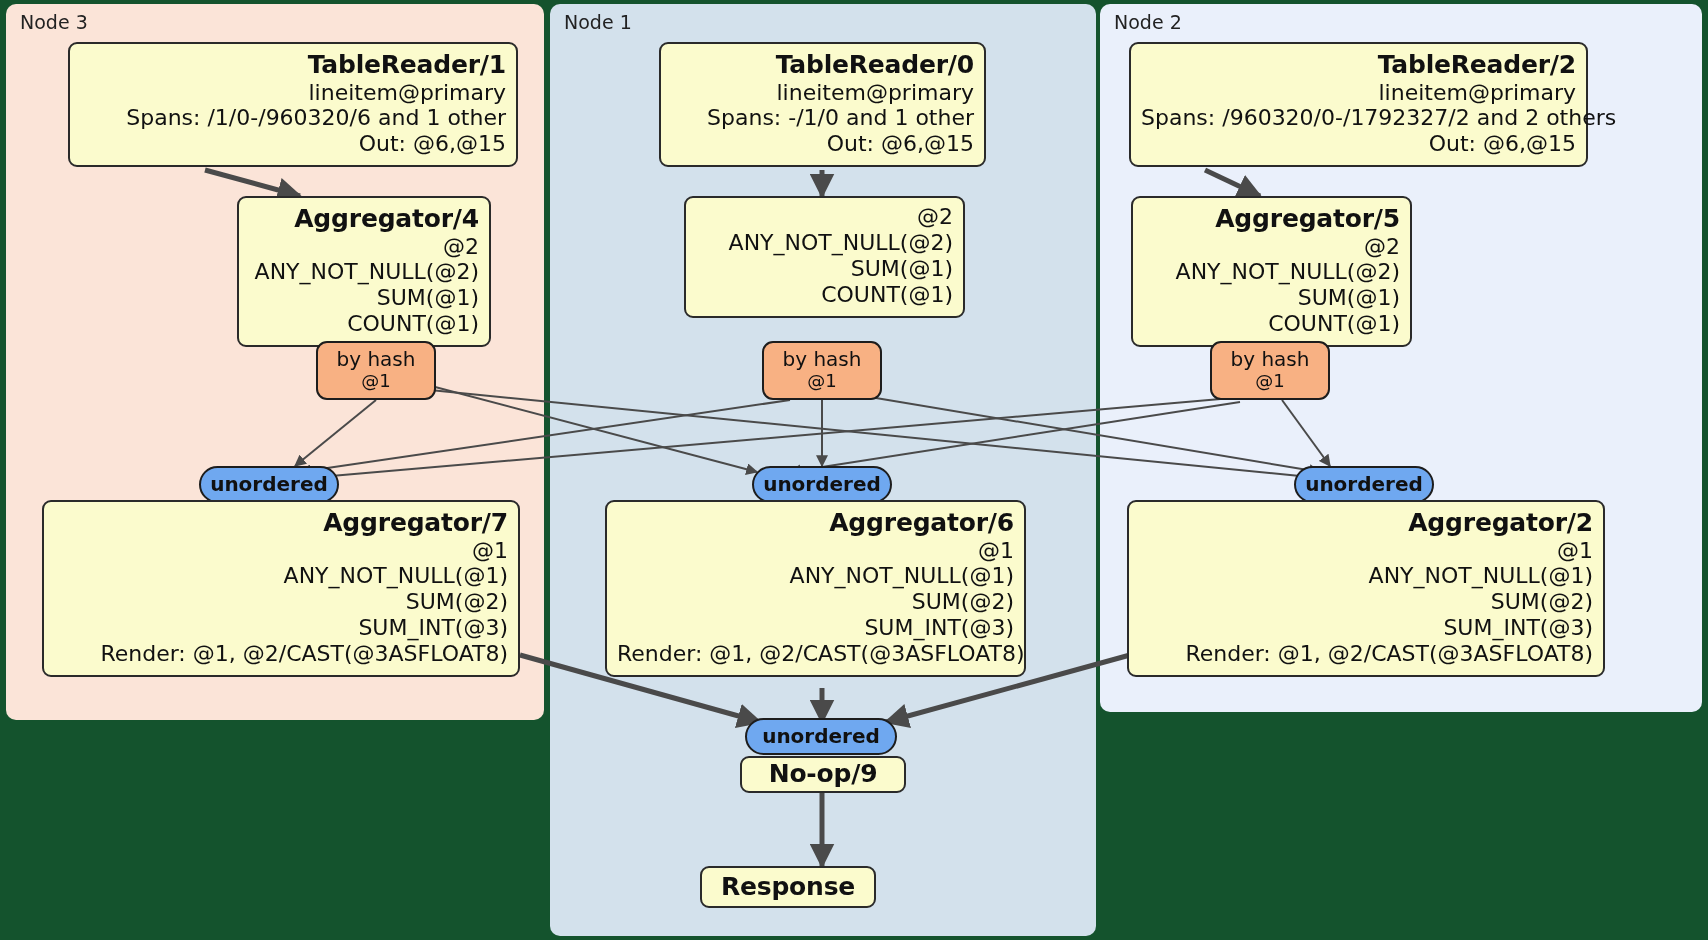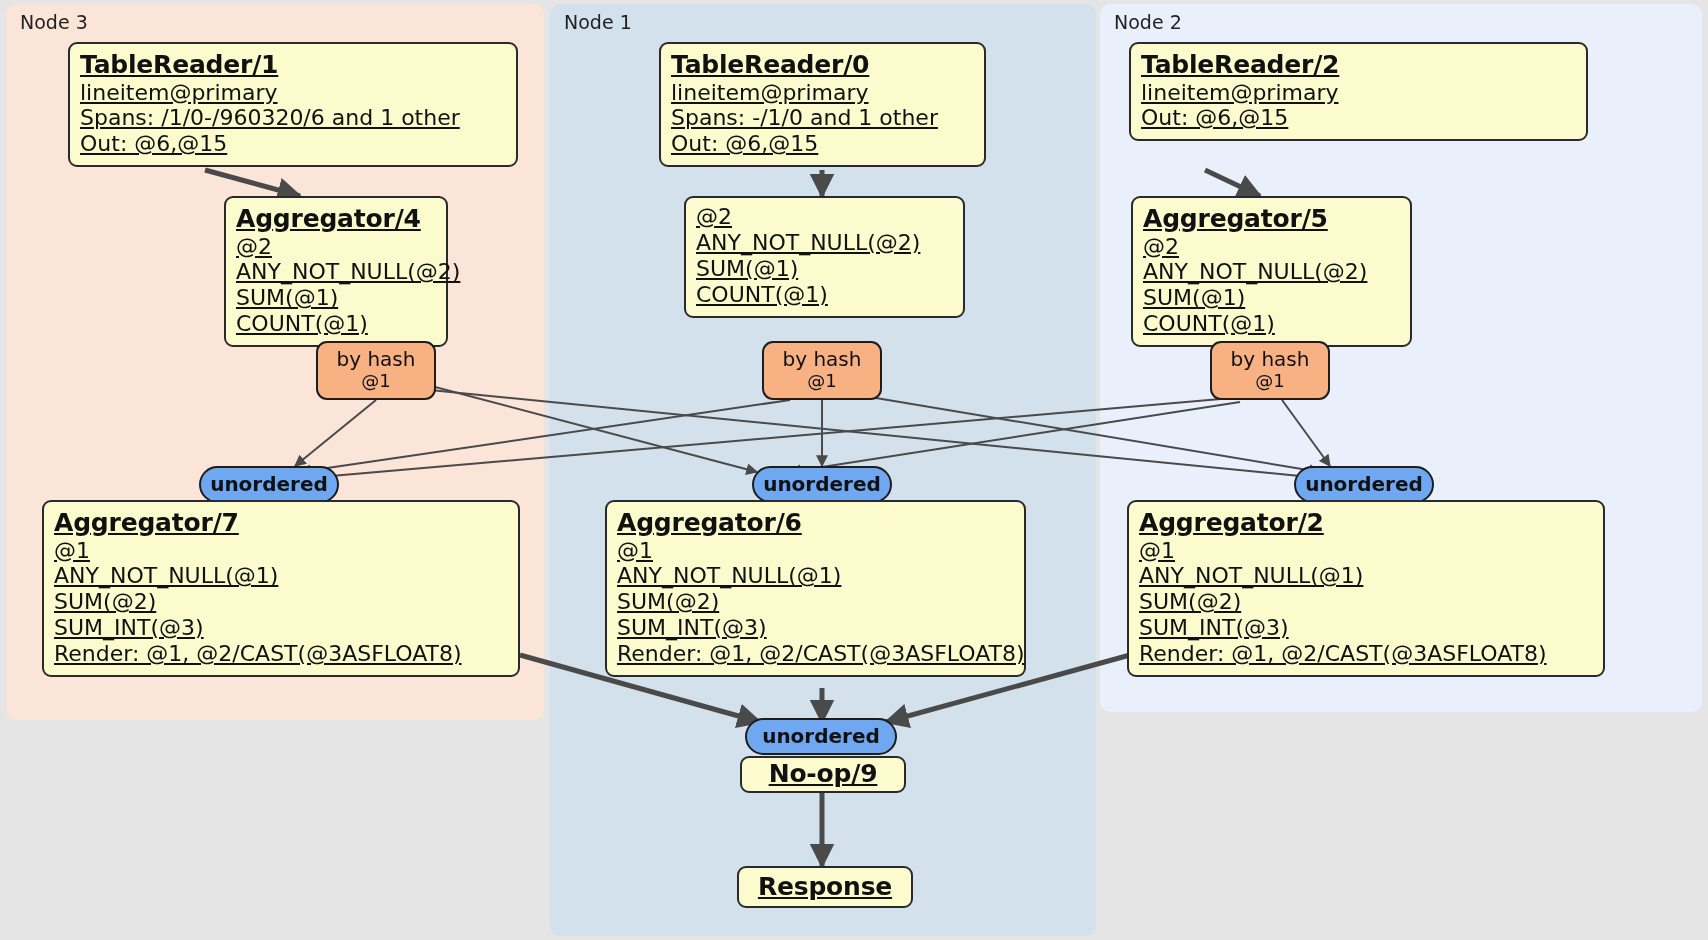--- a/index.html
+++ b/index.html
@@ -10,21 +10,21 @@
   body {
     width: 1708px;
     height: 940px;
     font-family: "DejaVu Sans", "Liberation Sans", sans-serif;
     overflow: hidden;
   }
   #canvas {
     position: relative;
     width: 1708px;
     height: 940px;
-    background: #e5e5e5;
+    background: #14532d;
   }
   
   .node-panel {
     position: absolute;
     border-radius: 10px;
     box-sizing: border-box;
   }
   .node-panel .node-label {
     position: absolute;
     top: 8px;
@@ -53,25 +53,24 @@
     width: 1708px; height: 940px;
     pointer-events: none;
   }
   
   .proc {
     position: absolute;
     box-sizing: border-box;
     background: #fbfbcd;
     border: 2px solid #2a2a2a;
     border-radius: 9px;
-    text-align: left;
+    text-align: right;
     padding: 6px 10px 8px 10px;
     color: #111111;
     line-height: 1.18;
-    text-decoration: underline;
   }
   .proc .title {
     font-weight: bold;
     font-size: 25px;
     letter-spacing: -0.2px;
     white-space: nowrap;
   }
   .proc .line {
     font-size: 22px;
     white-space: nowrap;
@@ -187,24 +186,25 @@
   <div class="proc" style="left:659px; top:42px; width:327px;">
     <div class="title">TableReader/0</div>
     <div class="line">lineitem@primary</div>
     <div class="line">Spans: -/1/0 and 1 other</div>
     <div class="line">Out: @6,@15</div>
   </div>
 
   <div class="proc" style="left:1129px; top:42px; width:459px;">
     <div class="title">TableReader/2</div>
     <div class="line">lineitem@primary</div>
+    <div class="line">Spans: /960320/0-/1792327/2 and 2 others</div>
     <div class="line">Out: @6,@15</div>
   </div>
 
-  <div class="proc" style="left:224px; top:196px; width:224px;">
+  <div class="proc" style="left:237px; top:196px; width:254px;">
     <div class="title">Aggregator/4</div>
     <div class="line">@2</div>
     <div class="line">ANY_NOT_NULL(@2)</div>
     <div class="line">SUM(@1)</div>
     <div class="line">COUNT(@1)</div>
   </div>
 
   <div class="proc" style="left:684px; top:196px; width:281px;">
     <div class="line">@2</div>
     <div class="line">ANY_NOT_NULL(@2)</div>
@@ -275,17 +275,17 @@
   </div>
 
   <div class="badge unordered" style="left:745px; top:718px; width:152px; height:37px;">
     <div class="b-title">unordered</div>
   </div>
 
   <div class="proc compact" style="left:740px; top:756px; width:166px; height:37px;">
     <div class="title">No-op/9</div>
   </div>
 
-  <div class="proc compact" style="left:737px; top:866px; width:176px; height:42px;">
+  <div class="proc compact" style="left:700px; top:866px; width:176px; height:42px;">
     <div class="title">Response</div>
   </div>
 
 </div>
 
 </body></html>

